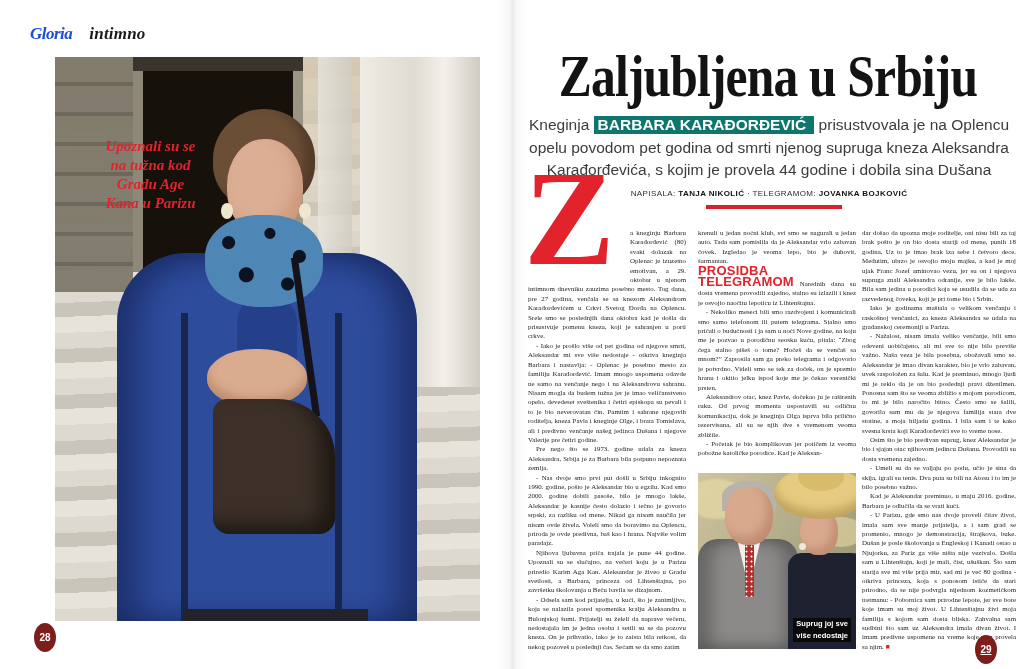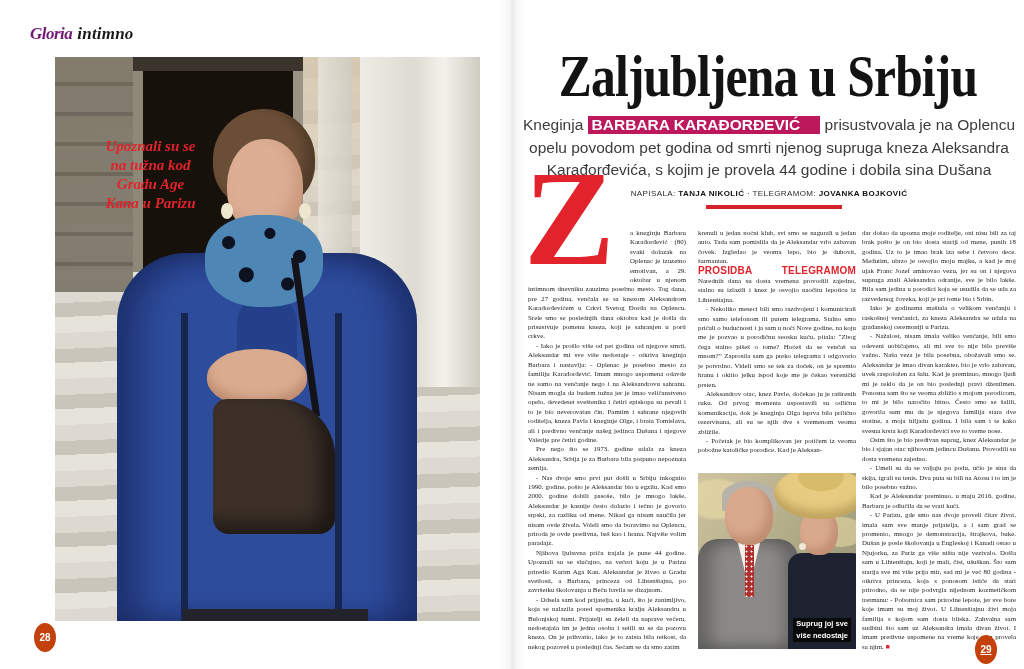--- a/index.html
+++ b/index.html
@@ -8,22 +8,22 @@
     background:#ffffff; font-family:"Liberation Serif", serif;
   }
   .spread { position:absolute; inset:0; }
 
   
   .gutter { position:absolute; left:498px; top:0; width:28px; height:669px;
     background:linear-gradient(90deg, rgba(0,0,0,0) 0%, rgba(0,0,0,0.035) 40%, rgba(0,0,0,0.08) 52%, rgba(0,0,0,0.03) 65%, rgba(0,0,0,0) 100%); }
 
   
   .brand { position:absolute; left:30px; top:24px; font-size:17px; font-style:italic; font-weight:bold; }
-  .brand .g { color:#701a75; letter-spacing:-0.5px; }
-  .brand .s { color:#1a1a1a; font-weight:bold; margin-left:5px; letter-spacing:0.2px; }
+  .brand .g { color:#1d4ed8; letter-spacing:-0.5px; }
+  .brand .s { color:#1a1a1a; font-weight:bold; margin-left:17px; letter-spacing:0.2px; }
 
   .hero { position:absolute; left:55px; top:57px; width:425px; height:564px; overflow:hidden; background:#000000; }
   .hero .steps { position:absolute; inset:0;
     background:repeating-linear-gradient(178deg,#ddd9d0 0 16px,#c9c5bb 16px 30px,#e6e3da 30px 46px); }
   .hero .wallglow { position:absolute; left:0; top:0; width:100%; height:240px;
     background:linear-gradient(180deg, rgba(214,200,175,0.9), rgba(214,200,175,0)); }
   .hero .bronze-door { position:absolute; left:0; top:0; width:78px; height:235px;
     background:repeating-linear-gradient(0deg,#7a7466 0 26px,#645e52 26px 30px), #6e685b; opacity:.9; }
   .hero .doorway { position:absolute; left:78px; top:0; width:150px; height:215px; background:#17110c;
     border-left:10px solid #8e8878; border-right:10px solid #9a9484; }
@@ -57,54 +57,54 @@
   .hero .strap { position:absolute; left:247px; top:200px; width:7px; height:160px; background:#14131a; transform:rotate(-8deg); }
   .hero .bag { position:absolute; left:158px; top:342px; width:122px; height:135px; background:#3c3028;
     border-radius:14px 58px 16px 16px; box-shadow:inset -14px -10px 18px rgba(0,0,0,.5); }
   .hero .pants { position:absolute; left:128px; top:552px; width:185px; height:14px; background:#23232c; }
 
   .hero-caption { position:absolute; left:28px; top:80px; width:135px; text-align:center;
     font-family:"Liberation Serif", serif; font-style:italic; font-weight:bold;
     color:#e2232b; font-size:15px; line-height:19px; }
   .hero-caption span { display:block; }
 
-  .pagenum { position:absolute; width:22px; height:29px; border-radius:50%; background:#c2410c; color:#fff;
+  .pagenum { position:absolute; width:22px; height:29px; border-radius:50%; background:#7f1d1d; color:#fff;
     font-family:"Liberation Sans", sans-serif; font-size:10px; font-weight:bold;
     display:flex; align-items:center; justify-content:center; }
   .pagenum.left { left:34px; top:623px; }
   .pagenum.right { left:975px; top:635px;text-decoration:underline; }
 
   
   .title { position:absolute; left:518px; top:42px; width:500px; text-align:center;
     font-family:"Liberation Serif", serif; font-weight:bold; color:#131313;
     font-size:59px; letter-spacing:-1px; white-space:nowrap;
     transform:scaleX(0.84); transform-origin:50% 0; }
 
   .standfirst { position:absolute; left:520px; top:114px; width:498px; text-align:center;
     font-family:"Liberation Sans", sans-serif; font-size:15.5px; line-height:22.5px; color:#3c3c3c; }
-  .standfirst .hl { background:#be185d; color:#ffffff; font-weight:bold; padding:0 20px 1px 4px; }
+  .standfirst .hl { background:#0f766e; color:#ffffff; font-weight:bold; padding:0 8px 1px 4px; }
 
   .byline { position:absolute; left:520px; top:189px; width:498px; text-align:center;
     font-family:"Liberation Sans", sans-serif; font-size:8px; letter-spacing:0.4px; color:#2a2a2a; }
   .byline b { color:#111;margin-top:33px; }
   .byline-rule { position:absolute; left:706px; top:205px; width:136px; height:4px; background:#d6222b; }
 
   .dropcap { position:absolute; left:524px; top:150px; width:118px;
     font-family:"Liberation Serif", serif; font-weight:bold; color:#e2232b;
     font-size:136px; line-height:1; }
 
   .col { position:absolute; top:228px; width:158px; font-size:6.9px; line-height:9.4px;
     text-align:justify; color:#211e1a; }
   .col1 { left:528px; height:422px; overflow:hidden; }
   .col2 { left:698px; height:242px; overflow:hidden; }
   .col3 { left:862px; width:154px; height:424px; overflow:hidden; }
   .col p { margin:0; text-indent:8px; }
   .col p.noindent { text-indent:0; }
   .dropcap-spacer { float:left; width:102px; height:48px; }
-  .subhead { font-family:"Liberation Sans", sans-serif; font-weight:bold; color:#e2232b; font-size:10px; letter-spacing:0.2px; }
+  .subhead { font-family:"Liberation Sans", sans-serif; font-weight:bold; color:#e2232b; font-size:13px; letter-spacing:0.2px; }
   .endmark { color:#e2232b; font-size:7px; }
 
   
   .photo2 { position:absolute; left:698px; top:473px; width:158px; height:176px; overflow:hidden;
     background:linear-gradient(125deg,#cfc3a0 0%,#b3ad89 45%,#8f8c6e 100%); }
   .photo2 .blur-hat1 { position:absolute; left:-12px; top:6px; width:60px; height:40px; background:#e3d6a4; border-radius:50%; opacity:.8; filter:blur(1px); }
   .photo2 .blur-hat2 { position:absolute; left:120px; top:44px; width:46px; height:30px; background:#ddd0a0; border-radius:50%; opacity:.7; }
   .photo2 .man-hair { position:absolute; left:24px; top:8px; width:54px; height:30px; background:#b7b2aa; border-radius:50% 50% 0 0; }
   .photo2 .man-head { position:absolute; left:27px; top:14px; width:48px; height:58px; background:#d9a98e; border-radius:46%;
     box-shadow:inset -6px -8px 10px rgba(140,80,50,.3); }

